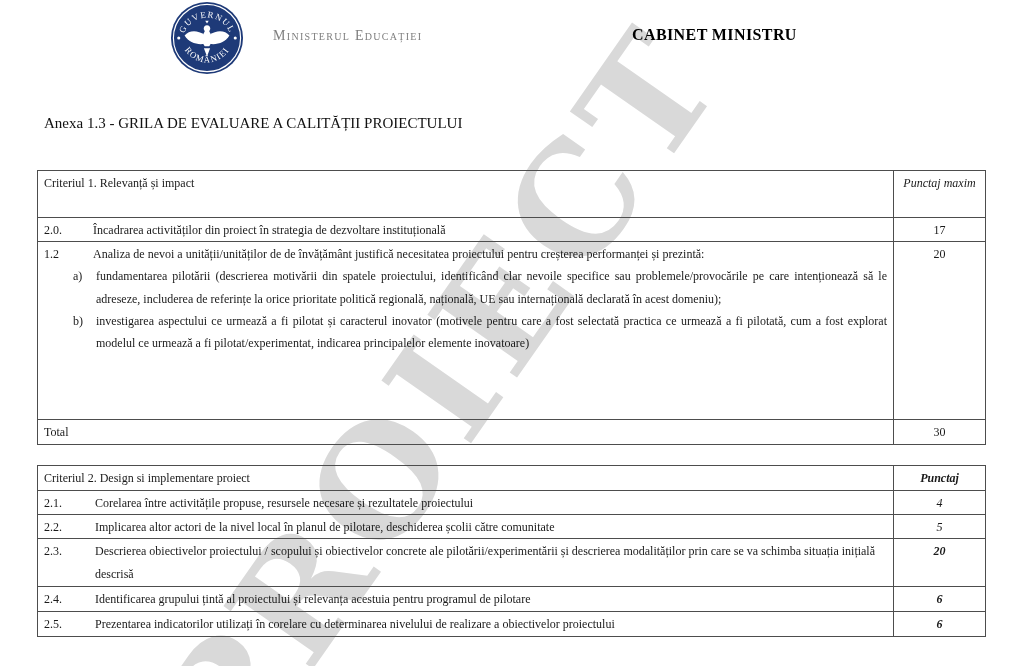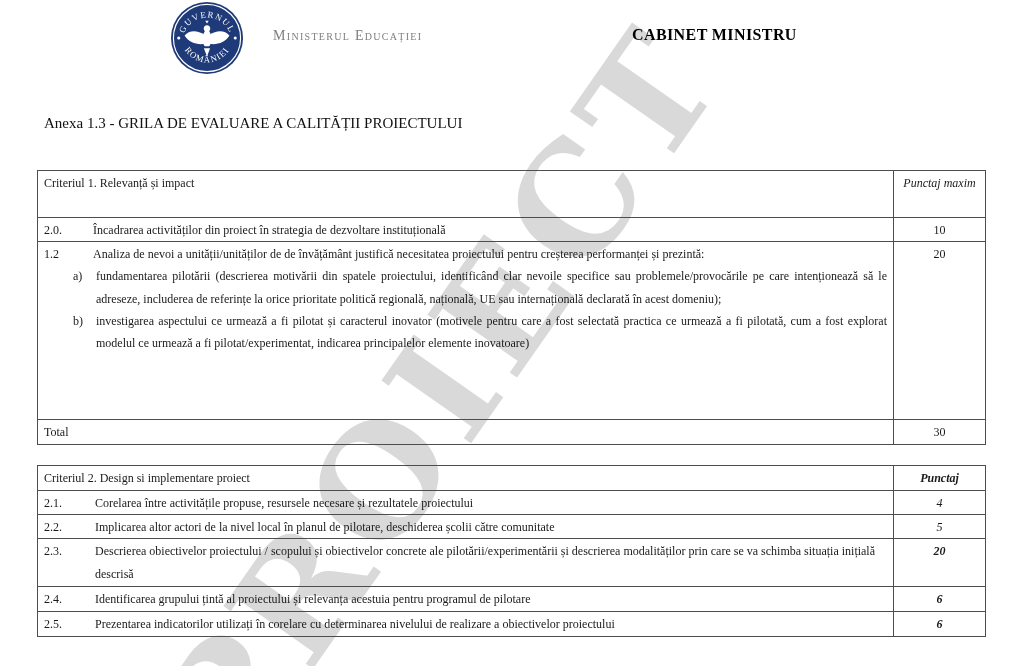--- a/index.html
+++ b/index.html
@@ -109,21 +109,21 @@
           <td class="h47">Criteriul 1. Relevanță și impact</td>
           <td class="h47 hdr-pts">Punctaj maxim</td>
         </tr>
         <tr>
           <td class="h23">
             <div class="numrow">
               <span>2.0.</span>
               <span>Încadrarea activităților din proiect în strategia de  dezvoltare instituțională</span>
             </div>
           </td>
-          <td class="h23 cell-points">10</td>
+          <td class="h23 cell-points">17</td>
         </tr>
         <tr>
           <td class="h178">
             <div class="r12-intro">
               <span>1.2</span>
               <span class="txt">Analiza de nevoi a unității/unităților de de învățământ justifică necesitatea proiectului pentru creșterea performanței și prezintă:</span>
             </div>
             <div class="r12-item">
               <span>a)</span>
               <span class="txt">fundamentarea pilotării (descrierea motivării din spatele proiectului, identificând clar nevoile specifice sau problemele/provocările pe care intenționează să le adreseze, includerea de referințe la orice prioritate politică regională, națională, UE sau internațională declarată în acest domeniu);</span>

